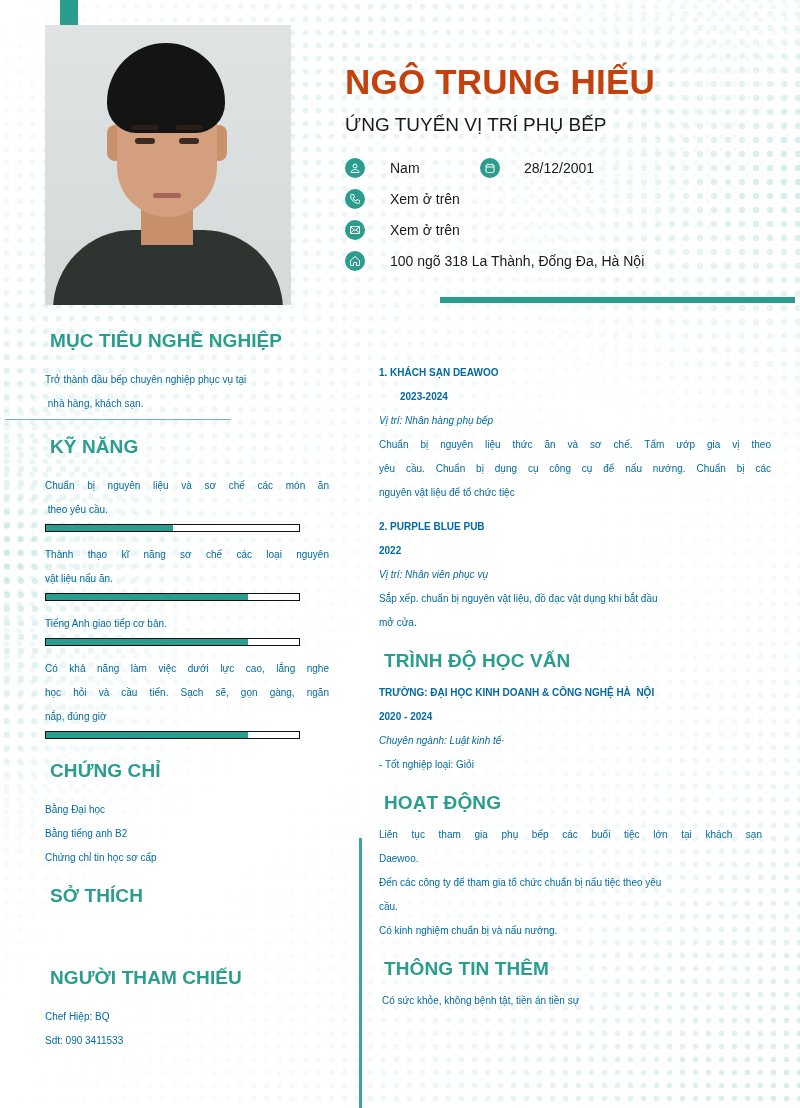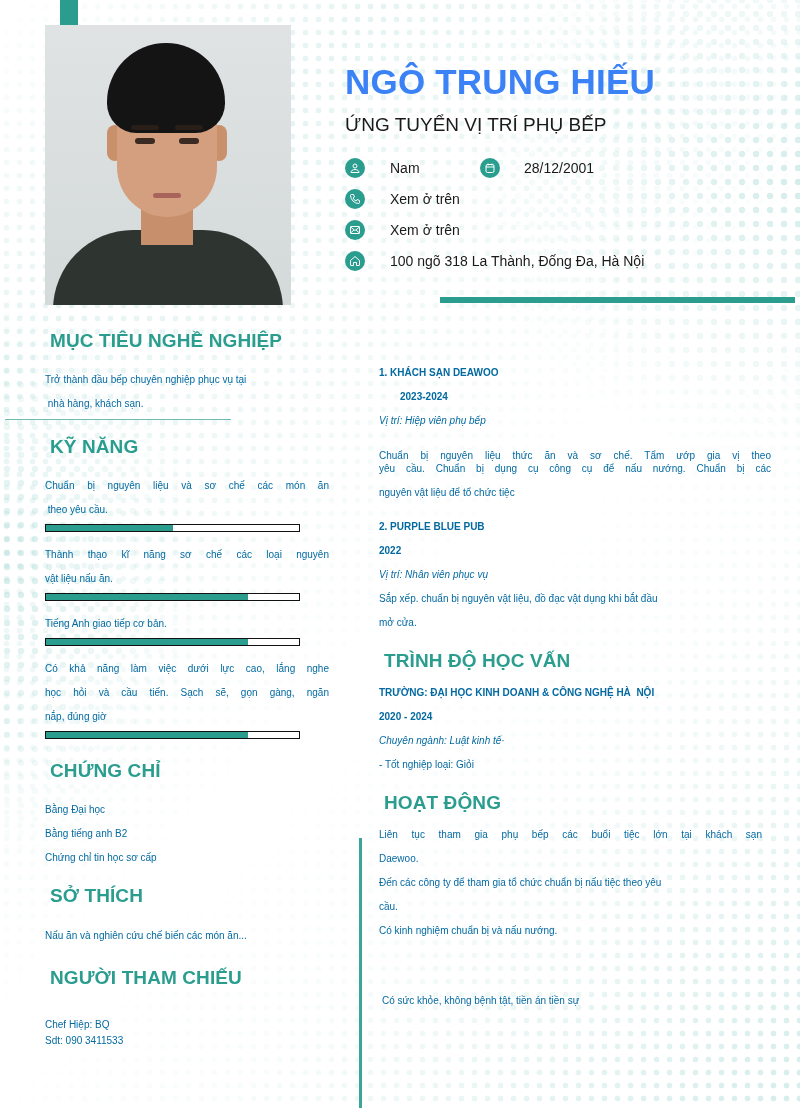--- a/index.html
+++ b/index.html
@@ -53,21 +53,21 @@
   .photo .brow-l { position: absolute; left: 86px; top: 100px; width: 28px; height: 5px; background: #2a1e18; border-radius: 3px; }
   .photo .brow-r { position: absolute; left: 130px; top: 100px; width: 28px; height: 5px; background: #2a1e18; border-radius: 3px; }
   .photo .eye-l { position: absolute; left: 90px; top: 113px; width: 20px; height: 6px; background: #3a2a22; border-radius: 3px; }
   .photo .eye-r { position: absolute; left: 134px; top: 113px; width: 20px; height: 6px; background: #3a2a22; border-radius: 3px; }
   .photo .mouth { position: absolute; left: 108px; top: 168px; width: 28px; height: 5px; background: #a8645a; border-radius: 3px; }
   .photo .neck { position: absolute; left: 96px; top: 180px; width: 52px; height: 40px; background: #c78f6b; }
   .photo .shirt { position: absolute; left: 8px; top: 205px; width: 230px; height: 100px; border-radius: 80px 80px 0 0; background: #2e3530; }
 
   .name {
     position: absolute; left: 345px; top: 62px;
-    font-size: 35px; font-weight: 700; letter-spacing: 0.2px; color: #3b82f6;
+    font-size: 35px; font-weight: 700; letter-spacing: 0.2px; color: #c2410c;
   }
   .applied {
     position: absolute; left: 345px; top: 114px;
     font-size: 19px; color: #1a1a1a;
   }
 
   .contact-row { position: absolute; display: flex; align-items: center; font-size: 14px; color: #1a1a1a; }
   .contact-icon {
     width: 20px; height: 20px; border-radius: 50%; background: #2a9d8f;
     display: inline-flex; align-items: center; justify-content: center; flex-shrink: 0;
@@ -210,34 +210,33 @@
         <div class="bar-fill" style="width:80%;"></div>
       </div>
   </div>
 
   <div class="sec-title" style="left:50px; top:760px;">CHỨNG CHỈ</div>
   <div class="text" style="left:45px; top:798px;">Bằng Đại học</div>
   <div class="text" style="left:45px; top:822px;">Bằng tiếng anh B2</div>
   <div class="text" style="left:45px; top:846px;">Chứng chỉ tin học sơ cấp</div>
 
   <div class="sec-title" style="left:50px; top:885px;">SỞ THÍCH</div>
-  <div class="text" style="left:45px; top:924px;">Nấu ăn và nghiên cứu chế biến các món ăn...</div>
 
   <div class="sec-title" style="left:50px; top:967px;">NGƯỜI THAM CHIẾU</div>
-  <div class="text" style="left:45px; top:1005px;margin-top:8px;">Chef Hiệp: BQ</div>
+  <div class="text" style="left:45px; top:1005px;">Chef Hiệp: BQ</div>
   <div class="text" style="left:45px; top:1029px;">Sdt: 090 3411533</div>
 
   <div class="vline-teal"></div>
 
 
   <div>
     <div class="text bold" style="left:379px; top:361px;">1. KHÁCH SẠN DEAWOO</div>
     <div class="text bold" style="left:400px; top:385px;">2023-2024</div>
-    <div class="text italic" style="left:379px; top:409px;">Vị trí: Hiệp viên phụ bếp</div>
-    <div class="text" style="left:379px; top:433px; width:392px; text-align:justify; text-align-last:justify;margin-top:11px;">Chuẩn bị nguyên liệu thức ăn và sơ chế. Tẩm ướp gia vị theo</div>
+    <div class="text italic" style="left:379px; top:409px;">Vị trí: Nhân hàng phụ bếp</div>
+    <div class="text" style="left:379px; top:433px; width:392px; text-align:justify; text-align-last:justify;">Chuẩn bị nguyên liệu thức ăn và sơ chế. Tẩm ướp gia vị theo</div>
     <div class="text" style="left:379px; top:457px; width:392px; text-align:justify; text-align-last:justify;">yêu cầu. Chuẩn bị dụng cụ công cụ để nấu nướng. Chuẩn bị các</div>
     <div class="text" style="left:379px; top:481px;">nguyên vật liệu để tổ chức tiệc</div>
   </div>
 
   <div>
     <div class="text bold" style="left:379px; top:515px;">2. PURPLE BLUE PUB</div>
     <div class="text bold" style="left:379px; top:539px;">2022</div>
     <div class="text italic" style="left:379px; top:563px;">Vị trí: Nhân viên phục vụ</div>
     <div class="text" style="left:379px; top:587px;">Sắp xếp. chuẩn bị nguyên vật liệu, đồ đạc vật dụng khi bắt đầu</div>
     <div class="text" style="left:379px; top:611px;">mở cửa.</div>
@@ -249,16 +248,17 @@
   <div class="text italic" style="left:379px; top:729px;">Chuyên ngành: Luật kinh tế·</div>
   <div class="text" style="left:379px; top:753px;">- Tốt nghiệp loại: Giỏi</div>
 
   <div class="sec-title" style="left:384px; top:792px;">HOẠT ĐỘNG</div>
   <div class="text" style="left:379px; top:823px; width:383px; text-align:justify; text-align-last:justify;">Liên tục tham gia phụ bếp các buổi tiệc lớn tại khách sạn</div>
   <div class="text" style="left:379px; top:847px;">Daewoo.</div>
   <div class="text" style="left:379px; top:871px;">Đến các công ty để tham gia tổ chức chuẩn bị nấu tiệc theo yêu</div>
   <div class="text" style="left:379px; top:895px;">cầu.</div>
   <div class="text" style="left:379px; top:919px;">Có kinh nghiệm chuẩn bị và nấu nướng.</div>
 
+  <div class="sec-title" style="left:384px; top:958px;">THÔNG TIN THÊM</div>
   <div class="text" style="left:382px; top:989px;">Có sức khỏe, không bệnh tật, tiền án tiền sự</div>
 
   <div class="watermark">tuyendung3s.com</div>
 </div>
 
 </body></html>

